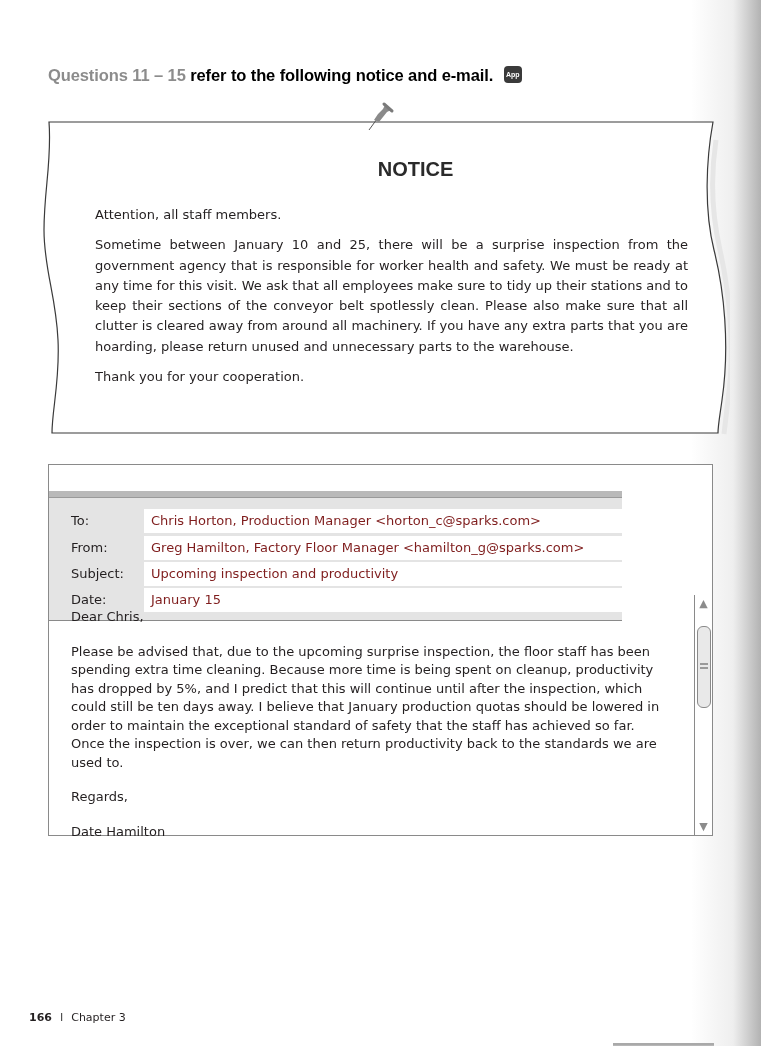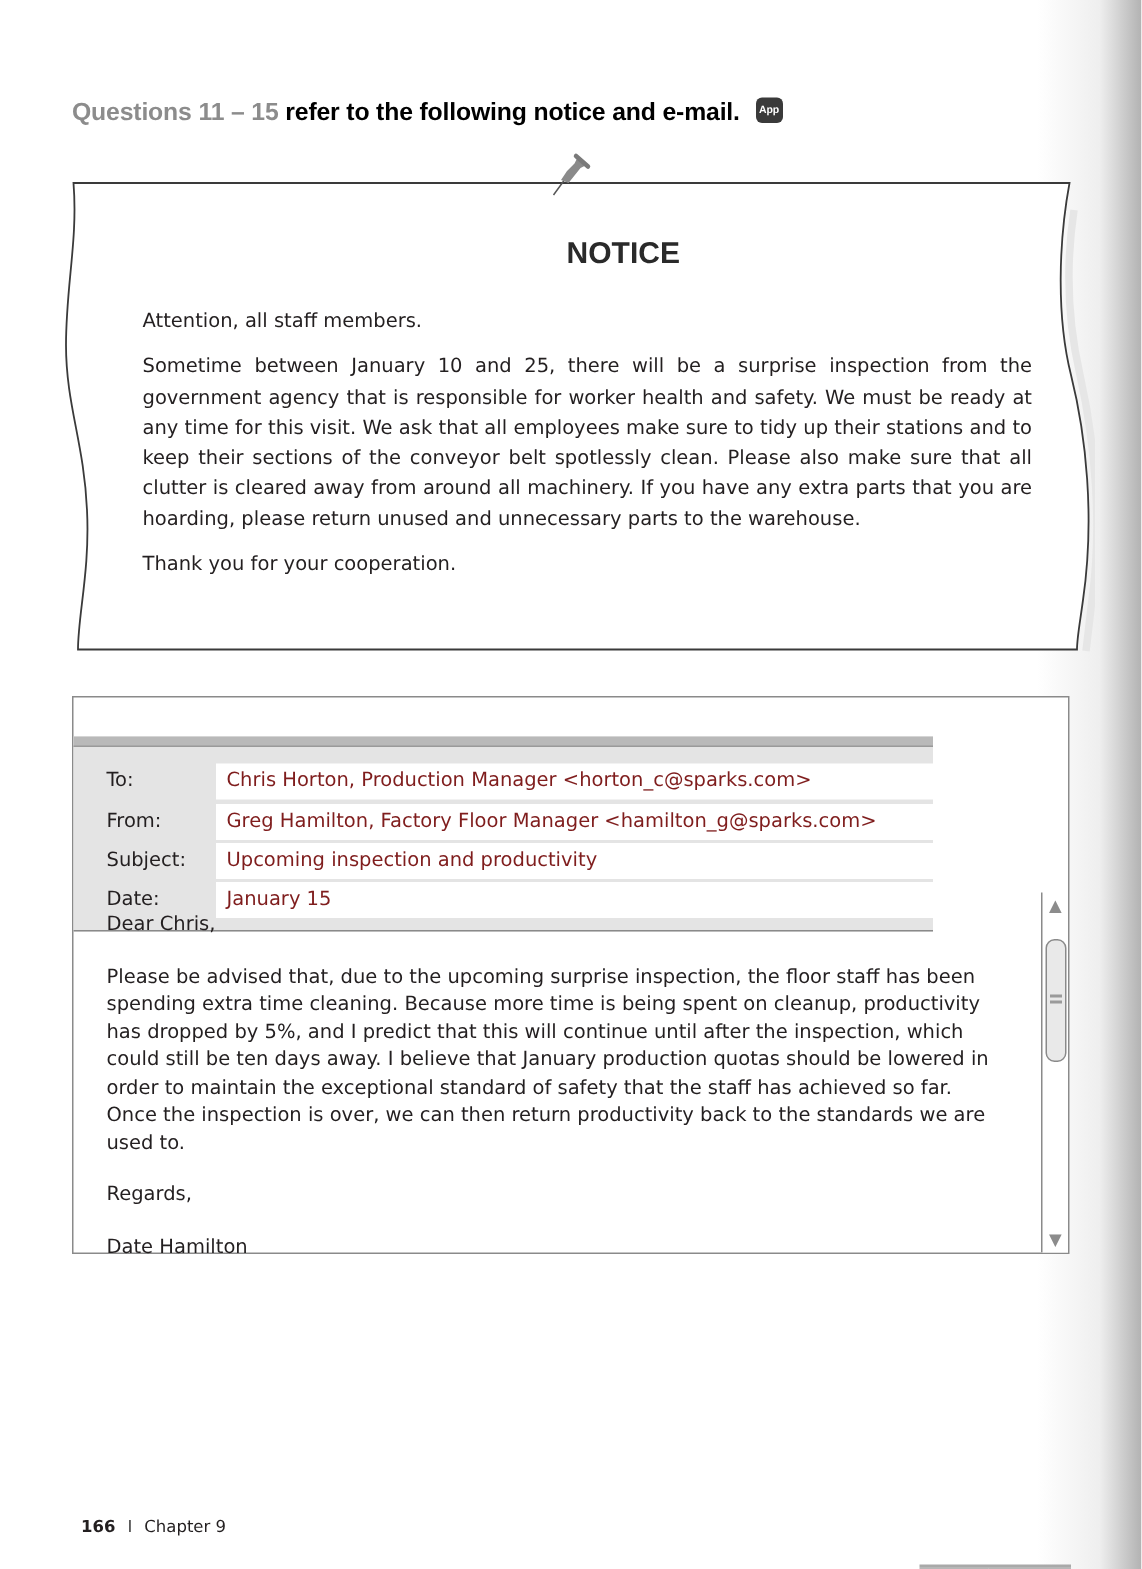--- a/index.html
+++ b/index.html
@@ -81,21 +81,21 @@
       position: absolute; left: 2px; top: 31px; width: 12px; height: 80px;
       border: 1px solid #8a8a8a; border-radius: 6px; background: #e9e9e9;
     }
     .scroll-thumb .grip { position: absolute; left: 2px; top: 36px; width: 8px; height: 2px; background: #9a9a9a; box-shadow: 0 4px 0 #9a9a9a; }
 
     
     .footer-page {
       position: absolute; left: 29px; top: 1011px; white-space: nowrap;
       font-family: "DejaVu Sans", sans-serif; font-size: 11px; color: #231f20;
     }
-    .footer-page .num { font-weight: bold; margin-right: 8px; margin-left: 25px; }
+    .footer-page .num { font-weight: bold; margin-right: 8px; }
     .footer-page .sep { margin-right: 8px; color: #444; }
     .brand {
       position: absolute; left: 613px; top: 1007px; width: 101px; height: 16px;
       background: repeating-linear-gradient(to bottom, #a9a9a9 0px, #a9a9a9 2px, #b7b7b7 2px, #b7b7b7 3px);
       color: #ffffff; font-family: "DejaVu Serif", serif; font-style: italic; font-size: 11px;
       line-height: 16px; text-align: right; padding-right: 4px; box-sizing: border-box; margin-top: 36px;
     }
     .brand .star { font-style: normal; margin-right: 3px; }
   </style>
 </head>
@@ -165,18 +165,18 @@
   <div class="scrollbar">
     <div class="scroll-up">▲</div>
     <div class="scroll-thumb">
       <div class="grip"></div>
     </div>
     <div class="scroll-down">▼</div>
   </div>
 </div>
 
 <div class="footer-page">
-  <span class="num">166</span><span class="sep">I</span><span>Chapter 9</span>
+  <span class="num">166</span><span class="sep">I</span><span>Chapter 3</span>
 </div>
 
 <div class="brand">
   <span class="star">★</span><span>First News</span>
 </div>
 
 </body></html>

